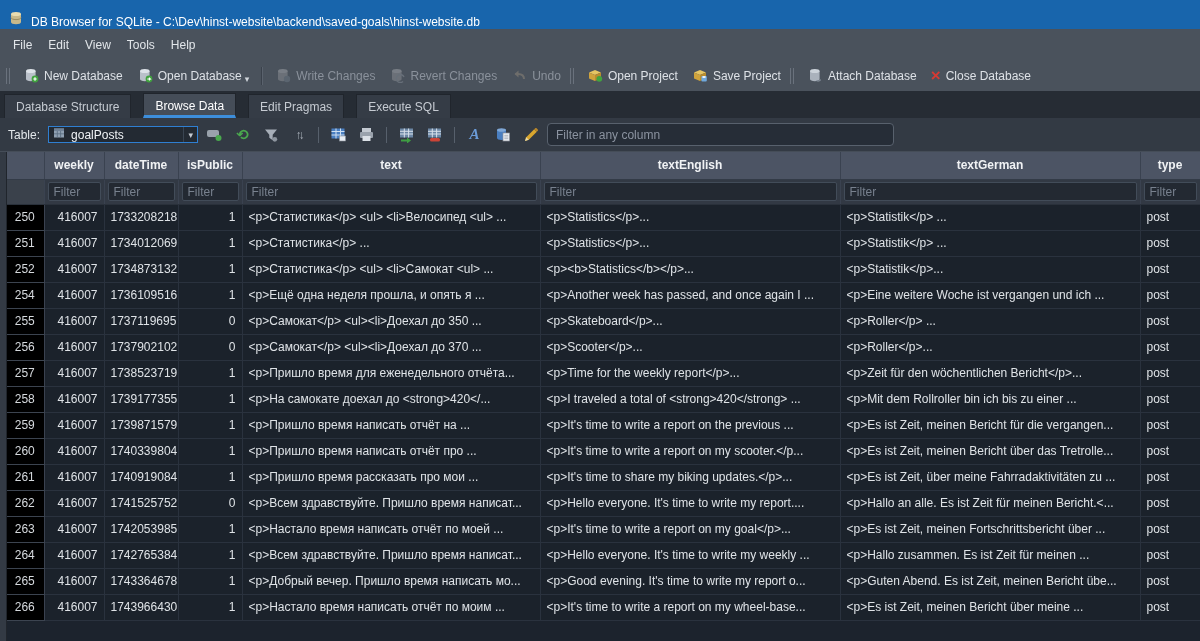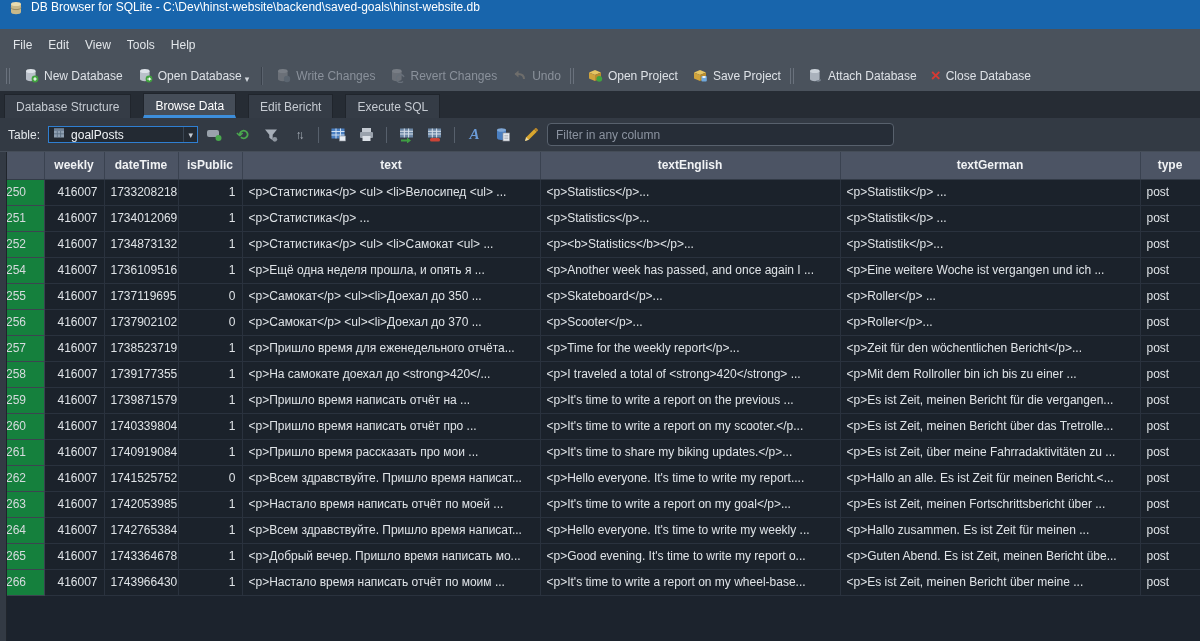--- a/index.html
+++ b/index.html
@@ -1,21 +1,21 @@
 <!DOCTYPE html>
 <html><head>
 <meta charset="utf-8">
 <style>
   * { margin:0; padding:0; box-sizing:border-box; }
   html,body { width:1200px; height:641px; overflow:hidden; }
   body { font-family:"Liberation Sans","DejaVu Sans",sans-serif; font-size:12px; background:#333a44; }
   .window { width:1200px; height:641px; display:flex; flex-direction:column; overflow:hidden; }
 
   
-  .titlebar { height:29px; background:#1865ac; display:flex; align-items:flex-start; gap:7px; padding:0 8px; flex:0 0 auto; }
+  .titlebar { height:29px; background:#1865ac; display:flex; align-items:flex-end; gap:7px; padding:0 8px; flex:0 0 auto; }
   .titlebar .title { color:#ffffff; font-size:12px; white-space:nowrap; }
 
   
   .menubar { height:28px; background:#4a525c; display:flex; align-items:center; gap:2px; padding:16px 6px; flex:0 0 auto; }
   .menu-item { color:#e2e6ea; padding:4px 7px; border-radius:2px; cursor:default; }
 
   
   .toolbar { height:30px; background:#4a525c; display:flex; align-items:center; padding:0 4px; flex:0 0 auto; }
   .tb-btn { display:flex; align-items:center; gap:5px; padding:3px 7px; color:#dde1e6; border-radius:2px; white-space:nowrap; }
   .tb-btn.disabled { color:#8a919b; }
@@ -48,21 +48,21 @@
   
   .grid-wrap { flex:1 1 auto; background:#1c232d; border-top:1px solid #454d58; padding-left:6px; position:relative; overflow:hidden; }
   .grid-wrap::before { content:""; position:absolute; left:0; top:0; bottom:0; width:6px; background:#333a44; border-right:1px solid #20252c; }
   table.grid { border-collapse:collapse; table-layout:fixed; width:1194px; }
   .grid th.colhead { background:#4c5464; color:#f0f2f4; font-weight:bold; font-size:12px; height:27px; border-right:1px solid #3a4250; border-bottom:1px solid #333b47; text-align:center; overflow:hidden; white-space:nowrap; }
   .grid th.corner { background:#4c5464; border-right:1px solid #3a4250; border-bottom:1px solid #333b47; }
   .grid td.filtercell { background:#323944; height:25px; border-right:1px solid #3a4250; border-bottom:1px solid #2a313b; padding:2px 3px; }
   .grid td.filtercell.gutterf { background:#3a414b; }
   .filter-input { width:100%; height:19px; background:#232932; border:1px solid #424c59; border-radius:2px; color:#dfe3e7; font-size:12px; padding:0 5px; outline:none; }
   .filter-input::placeholder { color:#78818e; }
-  .grid td.gutter { background:#15803d; color:#d6dade; border-bottom:1px solid #3c4450; border-right:1px solid #3a4250; font-size:12px; }
+  .grid td.gutter { background:#000000; color:#d6dade; text-align:center; border-bottom:1px solid #3c4450; border-right:1px solid #3a4250; font-size:12px; }
   .grid td.cell { background:#1b222b; color:#dfe3e7; border-right:1px solid #2a323e; border-bottom:1px solid #2a323e; overflow:hidden; white-space:nowrap; text-overflow:clip; height:26px; padding:0 6px; }
   .grid td.c-num { text-align:right;margin-top:33px; }
   .grid td.c-text { text-align:left; }
 </style>
 </head>
 <body>
 
 <div class="window">
 
   <div class="titlebar">
@@ -172,21 +172,21 @@
 
     <span class="tb-btn">
       <span class="close-x">×</span>
       <span>Close Database</span>
     </span>
   </div>
 
   <div class="tabstrip">
     <span class="tab">Database Structure</span>
     <span class="tab active">Browse Data</span>
-    <span class="tab">Edit Bericht</span>
+    <span class="tab">Edit Pragmas</span>
     <span class="tab">Execute SQL</span>
   </div>
 
   <div class="table-toolbar">
     <span class="tt-label">Table:</span>
     <span class="combo">
       <span><svg width="12" height="12" viewBox="0 0 12 12">
             <rect x="1" y="1.5" width="10" height="9" fill="#8fa0b2"></rect>
             <rect x="1" y="1.5" width="10" height="2.5" fill="#6f8196"></rect>
             <path d="M1 6.5h10M4.3 4v6.5M7.6 4v6.5" stroke="#3c4document5" stroke-width="0"></path>
@@ -279,20 +279,30 @@
         <tr>
           <th class="corner"></th>
           <th class="colhead">weekly</th>
           <th class="colhead">dateTime</th>
           <th class="colhead">isPublic</th>
           <th class="colhead">text</th>
           <th class="colhead">textEnglish</th>
           <th class="colhead">textGerman</th>
           <th class="colhead">type</th>
         </tr>
+        <tr>
+          <td class="filtercell gutterf"></td>
+          <td class="filtercell"><input class="filter-input" type="text" placeholder="Filter" style=""></td>
+          <td class="filtercell"><input class="filter-input" type="text" placeholder="Filter" style=""></td>
+          <td class="filtercell"><input class="filter-input" type="text" placeholder="Filter" style=""></td>
+          <td class="filtercell"><input class="filter-input" type="text" placeholder="Filter" style=""></td>
+          <td class="filtercell"><input class="filter-input" type="text" placeholder="Filter" style=""></td>
+          <td class="filtercell"><input class="filter-input" type="text" placeholder="Filter" style=""></td>
+          <td class="filtercell"><input class="filter-input" type="text" placeholder="Filter" style=""></td>
+        </tr>
       </thead>
       <tbody>
           <tr>
             <td class="gutter">250</td>
             <td class="cell c-num">416007</td>
             <td class="cell c-num">1733208218</td>
             <td class="cell c-num">1</td>
             <td class="cell c-text">&lt;p&gt;Статистика&lt;/p&gt; &lt;ul&gt; &lt;li&gt;Велосипед &lt;ul&gt; ...</td>
             <td class="cell c-text">&lt;p&gt;Statistics&lt;/p&gt;...</td>
             <td class="cell c-text">&lt;p&gt;Statistik&lt;/p&gt; ...</td>

